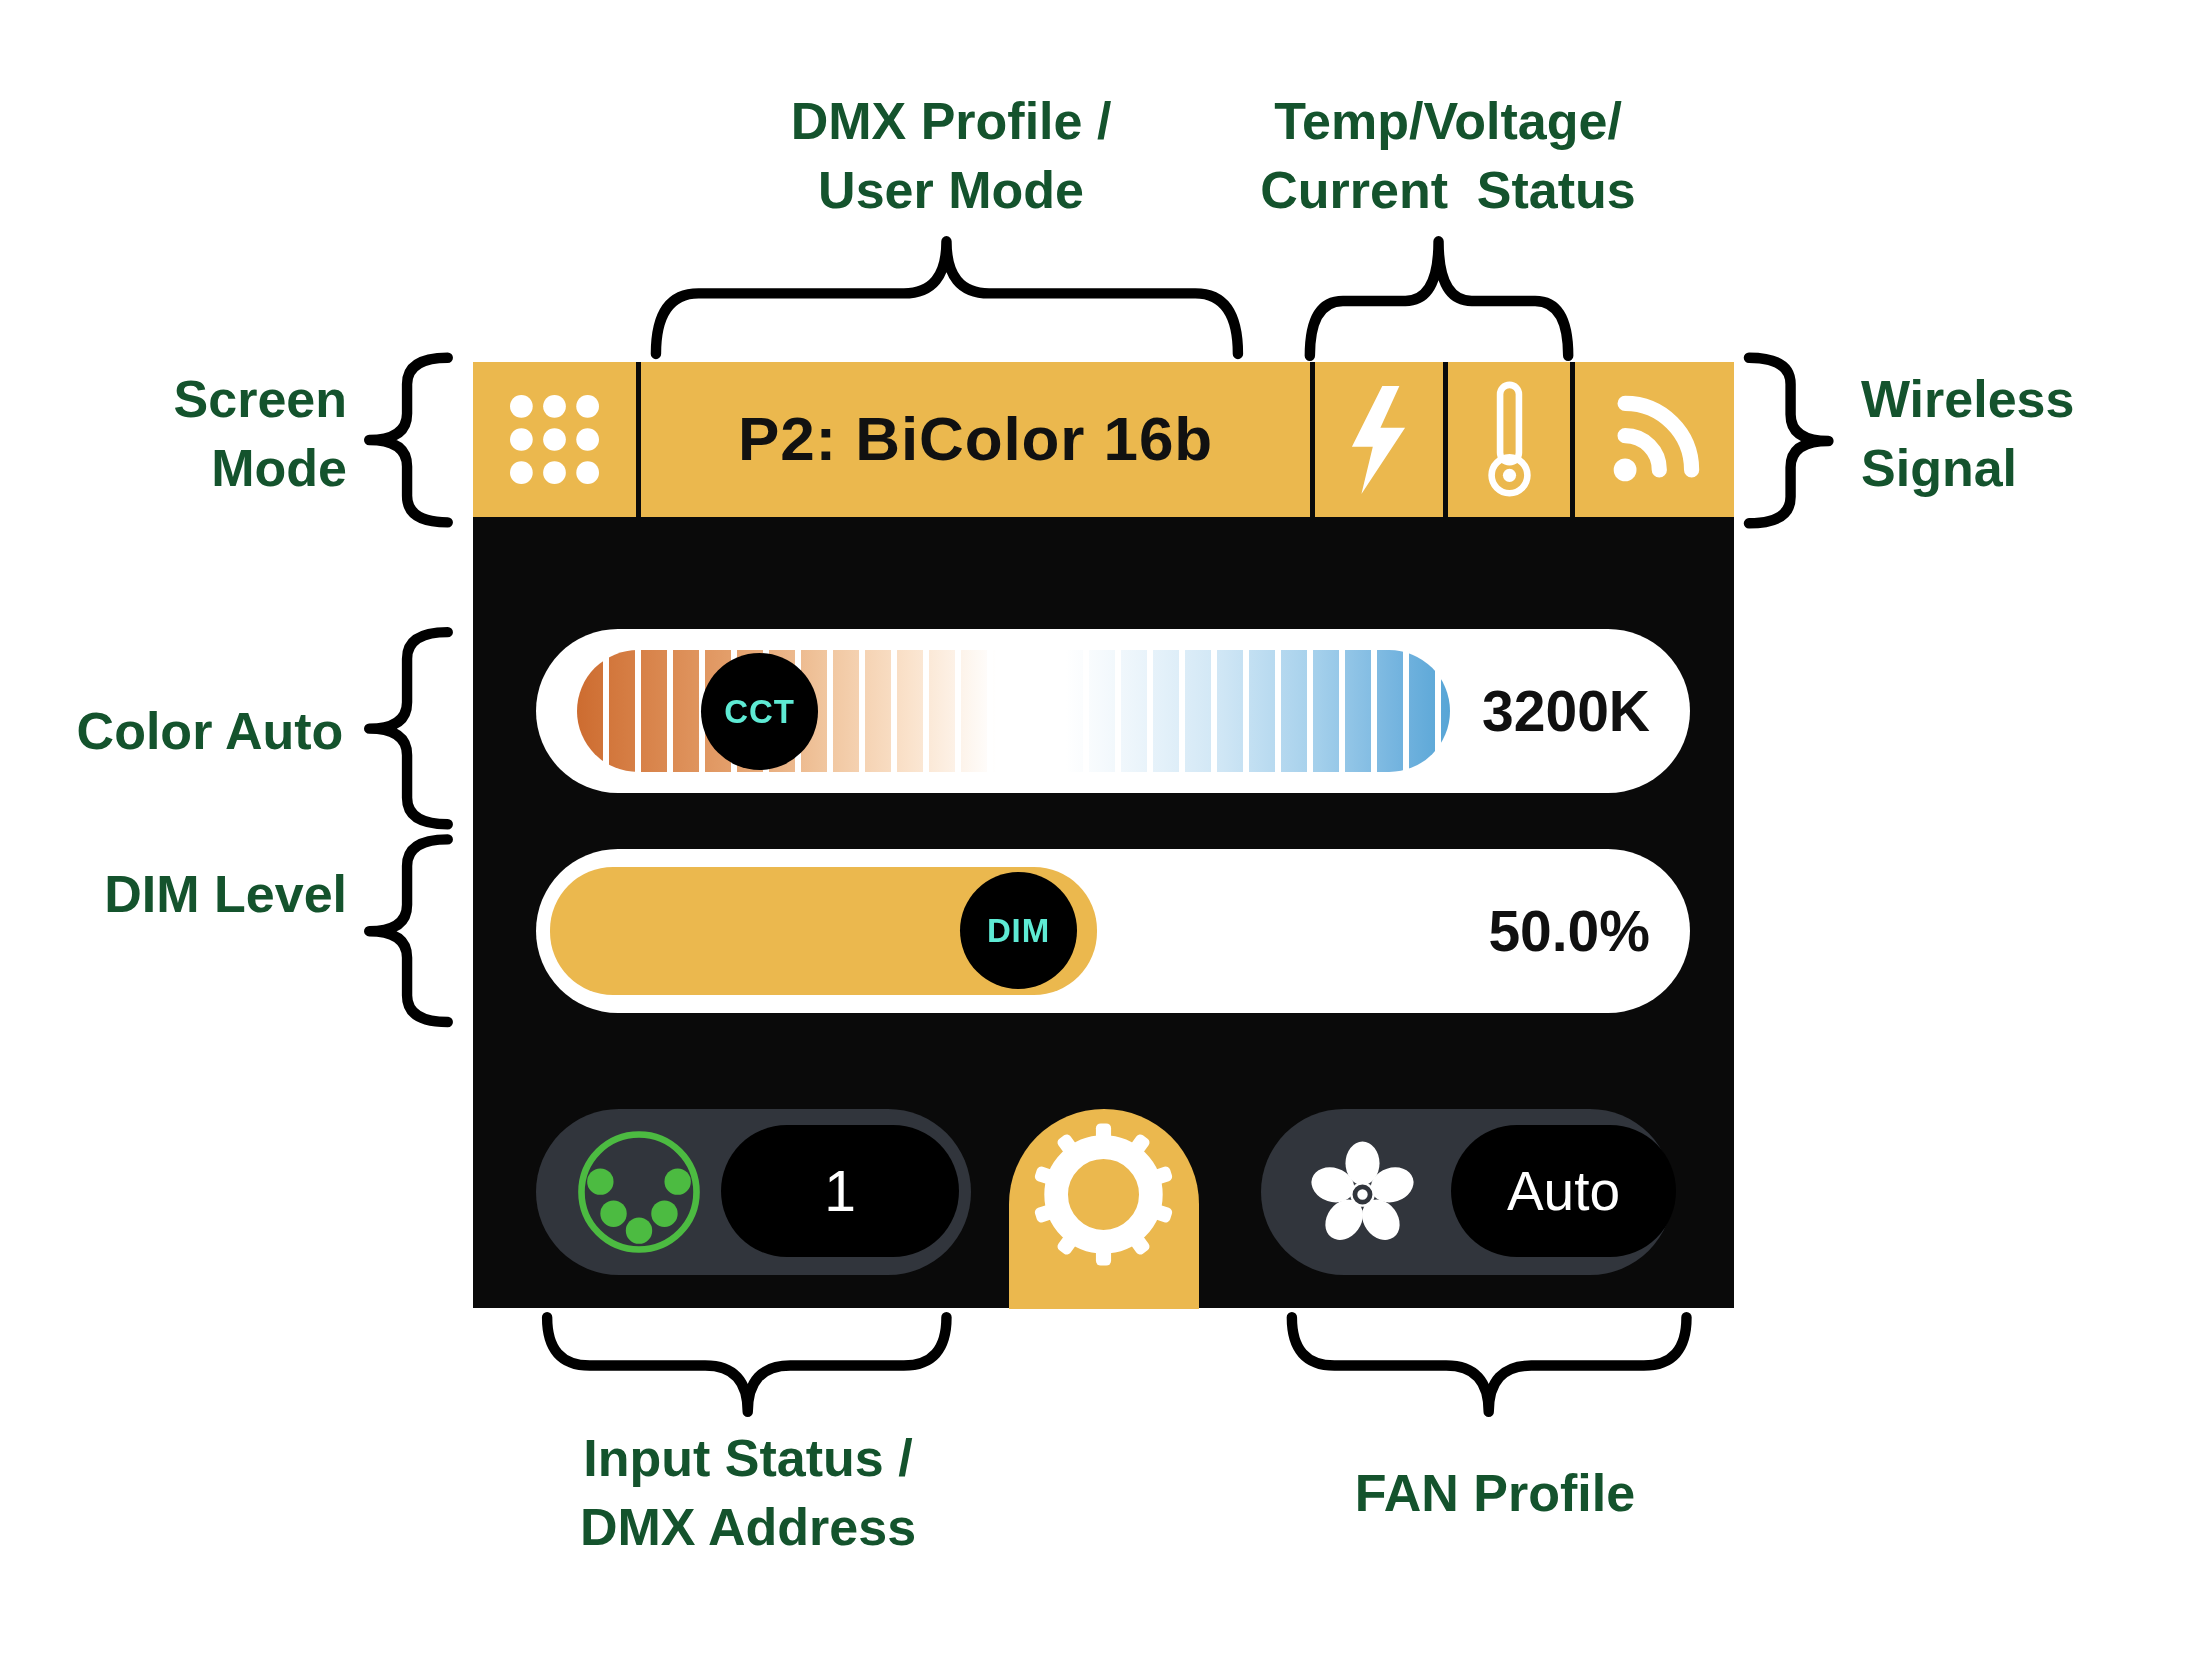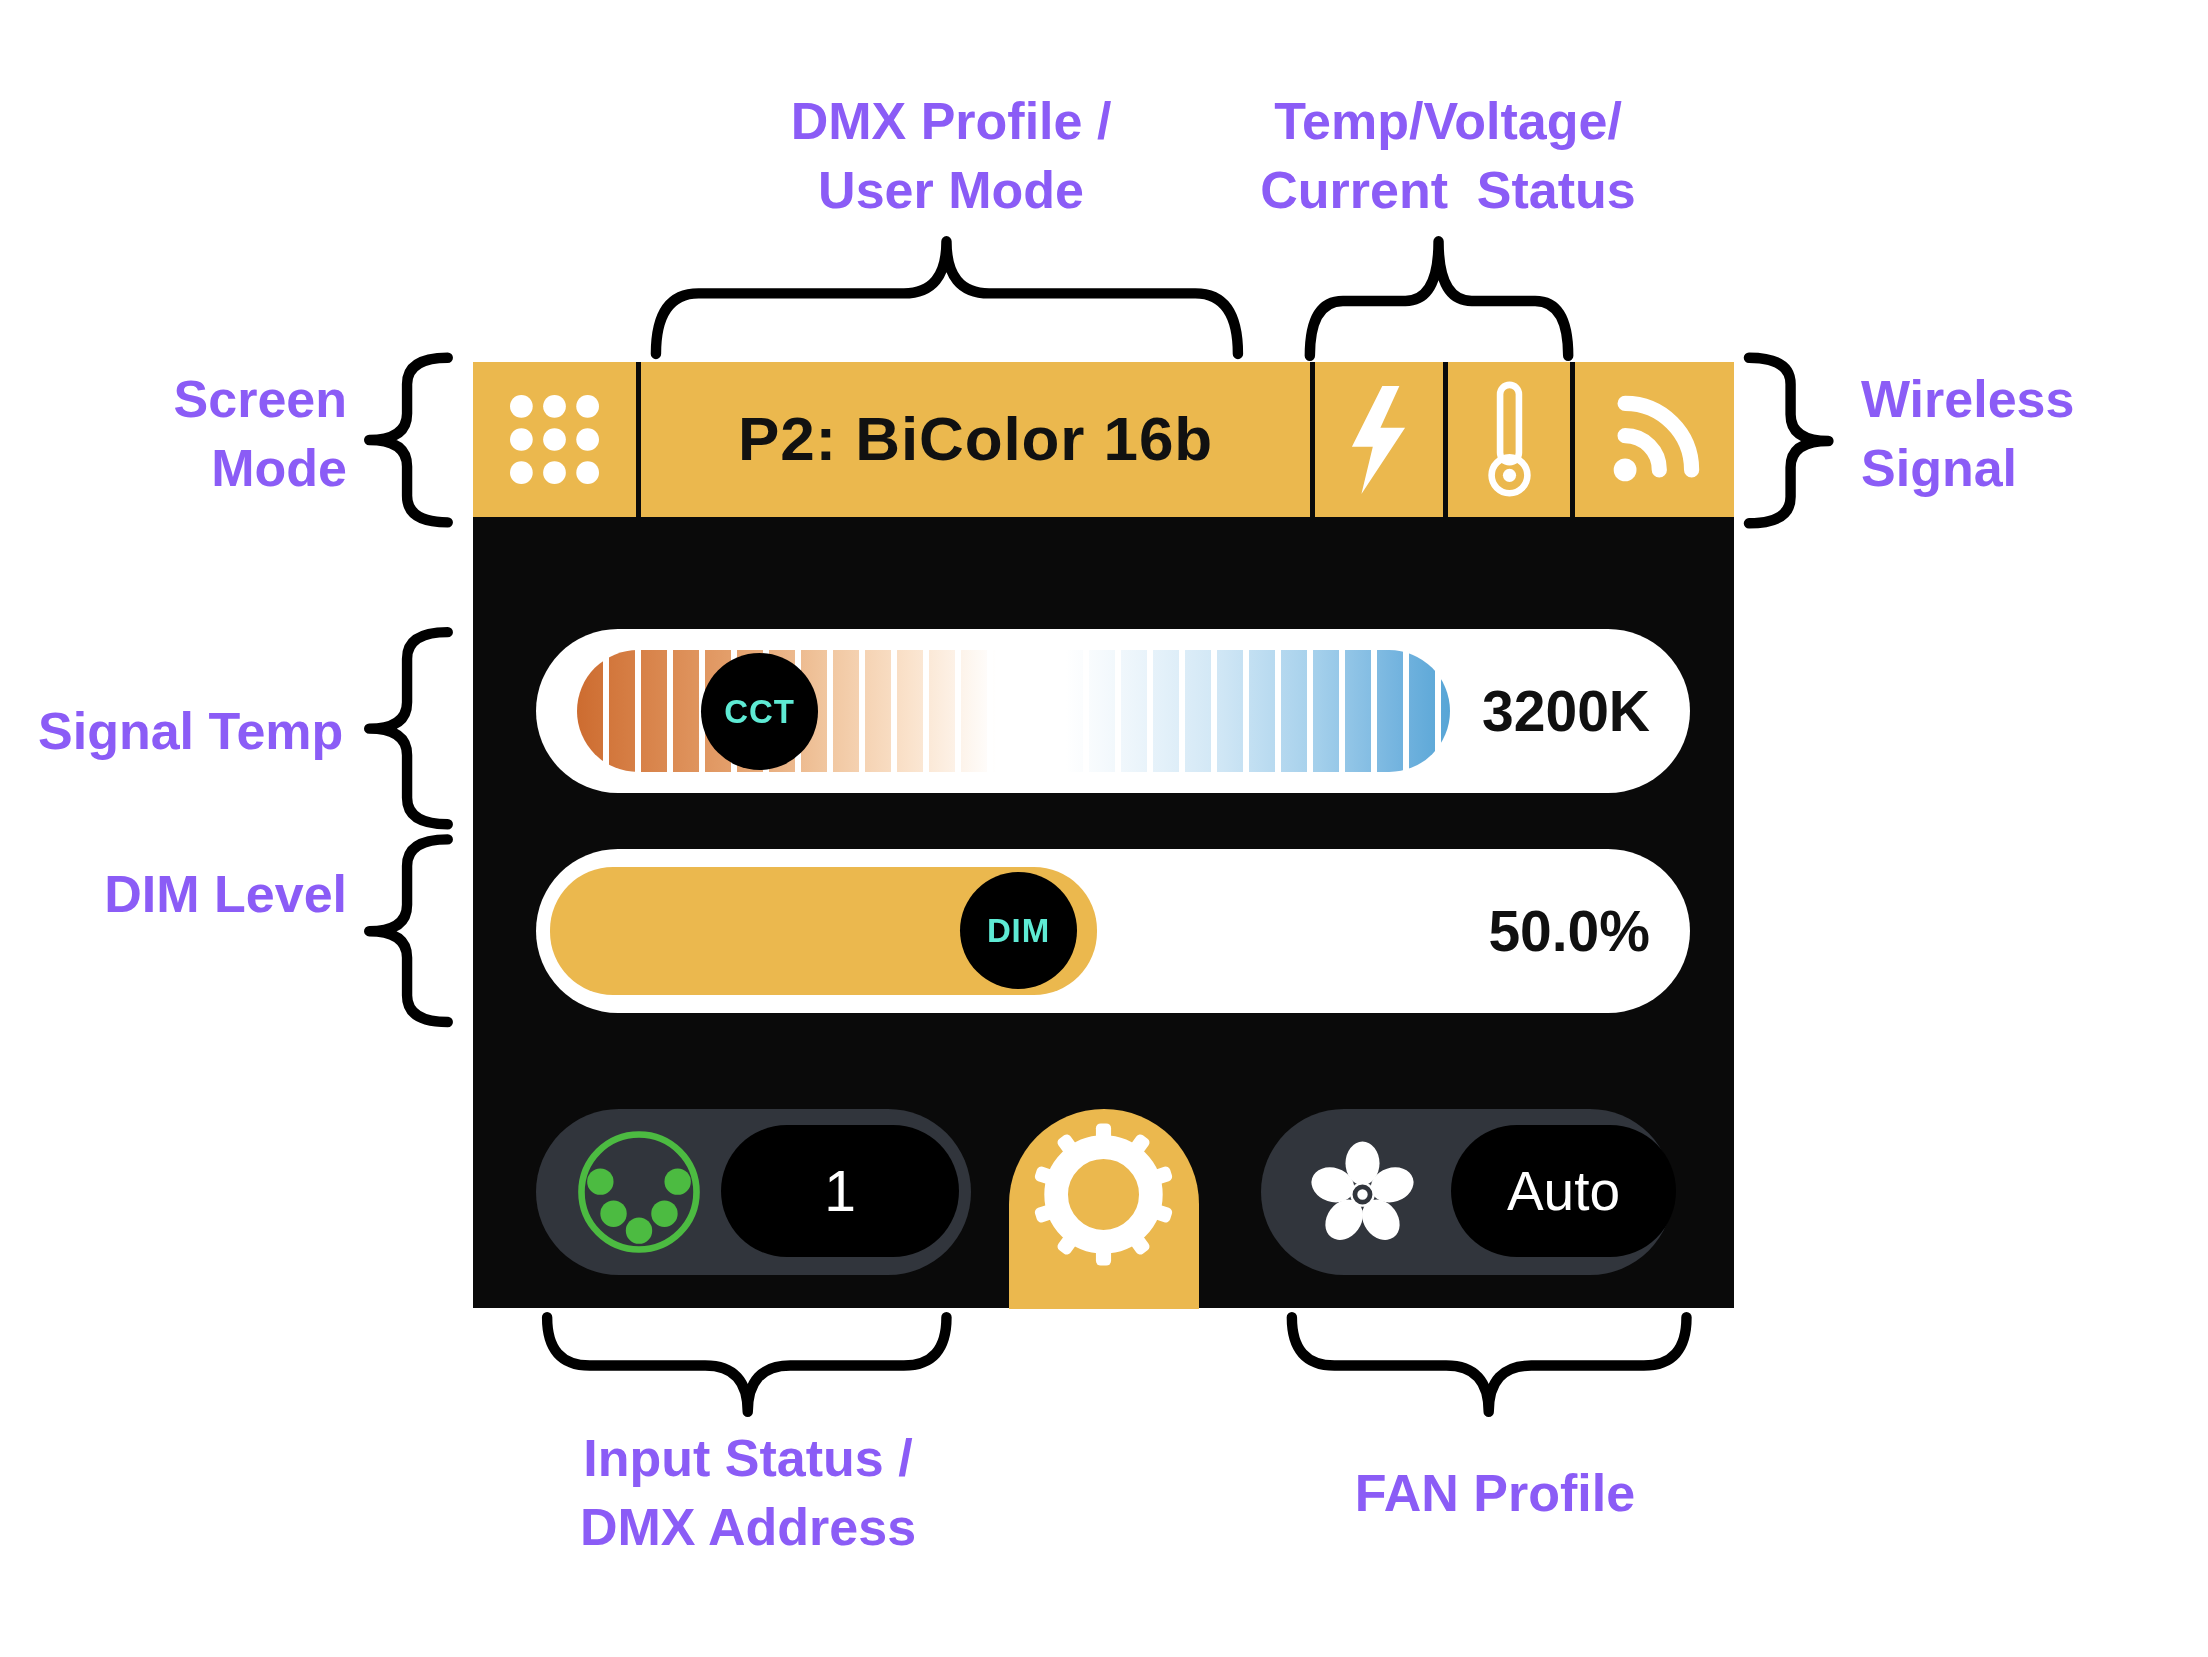--- a/index.html
+++ b/index.html
@@ -2,21 +2,21 @@
 <html style="font-size:15px"><head>
 <meta charset="utf-8">
 <style>
   html,body{margin:0;padding:0;background:#ffffff;}
   .canvas{
     position:relative;width:2209px;height:1657px;background:#ffffff;overflow:hidden;
     font-family:"Liberation Sans","DejaVu Sans",sans-serif;
   }
   
   .ann{
-    position:absolute;font-weight:700;font-size:52px;line-height:1.32;color:#8b5cf6;
+    position:absolute;font-weight:700;font-size:52px;line-height:1.32;color:#14532d;
     white-space:pre-wrap;
   }
   .ann.center{text-align:center;}
   .ann.right{text-align:right;}
   .ann.left{text-align:left;}
   #ann-dmx-profile{left:667px;top:87px;width:568px;}
   #ann-temp-status{left:1164px;top:87px;width:568px;}
   #ann-screen-mode{left:16px;top:365px;width:331px;text-align:right;}
   #ann-wireless{left:1861px;top:365px;width:322px;}
   #ann-color-temp{left:12.3px;top:697px;width:331px;}
@@ -91,21 +91,21 @@
   </svg>
 
   <div class="ann center" id="ann-dmx-profile">DMX Profile /
 User Mode</div>
   <div class="ann center" id="ann-temp-status">Temp/Voltage/
 Current  Status</div>
   <div class="ann right" id="ann-screen-mode">Screen
 Mode</div>
   <div class="ann left" id="ann-wireless">Wireless
 Signal</div>
-  <div class="ann right" id="ann-color-temp">Signal Temp</div>
+  <div class="ann right" id="ann-color-temp">Color Auto</div>
   <div class="ann right" id="ann-dim-level">DIM Level</div>
   <div class="ann center" id="ann-input-status">Input Status /
 DMX Address</div>
   <div class="ann center" id="ann-fan-status">FAN Profile</div>
 
   <div class="screen">
 
     <div class="hdr">
       <div class="hdr-cell" style="left:0;width:163px;">
         <svg class="icon" width="89" height="89" viewBox="0 0 94 94">

